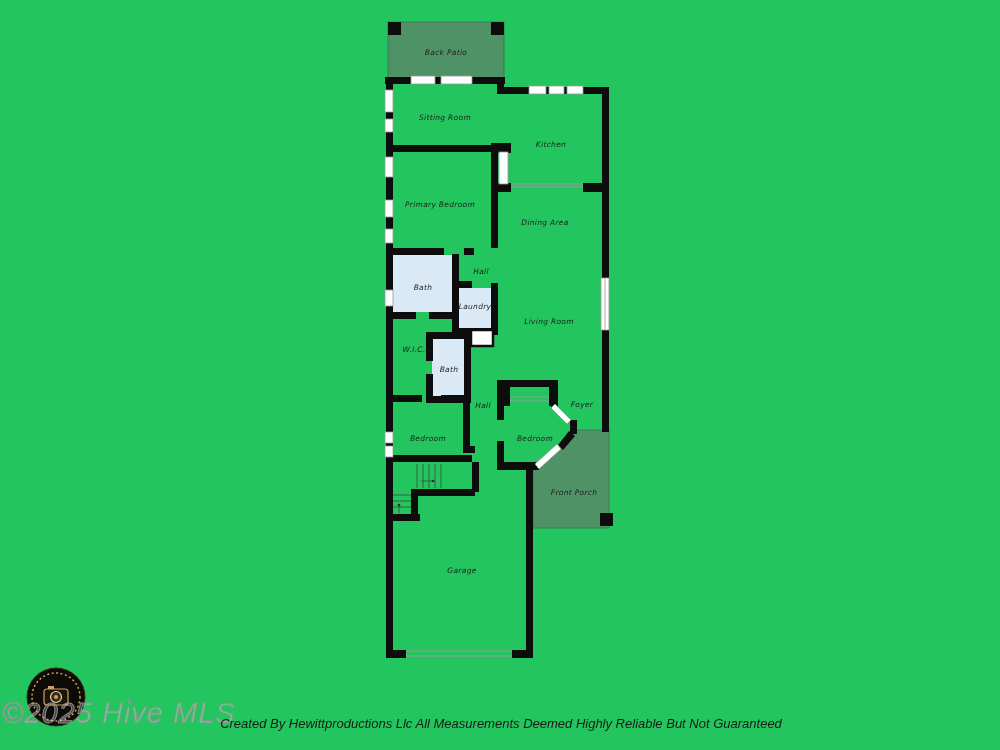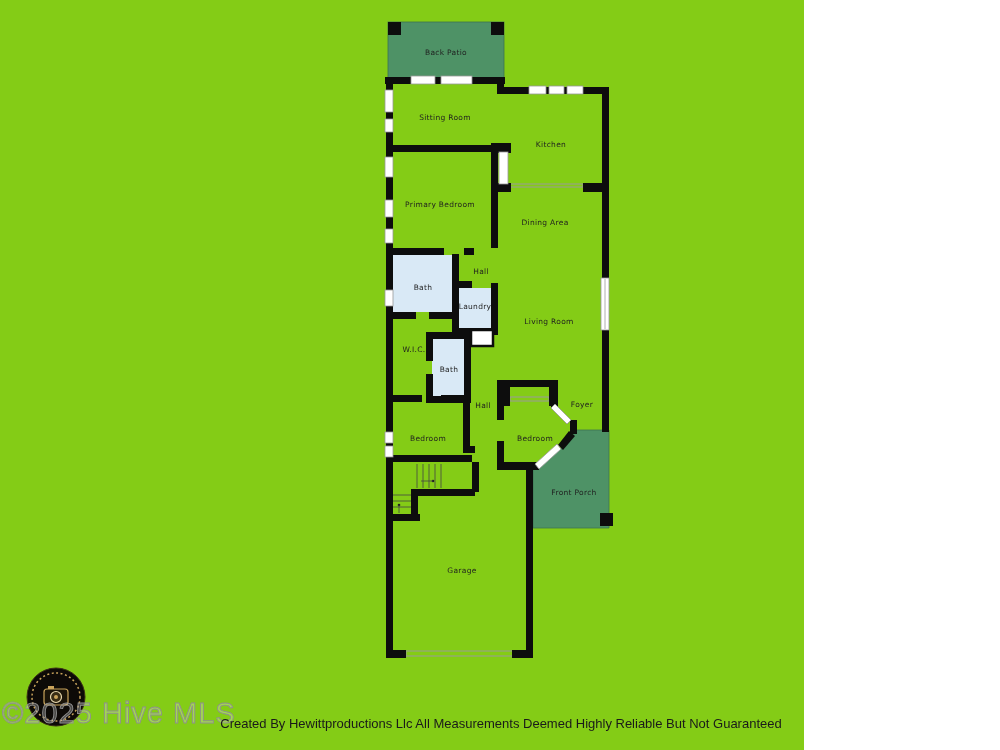--- a/index.html
+++ b/index.html
@@ -1,17 +1,17 @@
 <!DOCTYPE html>
 <html><head>
 <meta charset="utf-8">
 <style>
   html,body{margin:0;padding:0;background:#ffffff;}
-  #stage{position:relative;width:804px;height:750px;background:#84cc16;overflow:hidden;
-         font-family:"DejaVu Sans", sans-serif;}
+  #stage{position:relative;width:1000px;height:750px;background:#22c55e;overflow:hidden;
+         font-family:"DejaVu Sans", sans-serif;font-style:italic;}
   svg{position:absolute;left:0;top:0;}
   .wall{fill:#0d0d0d;}
   .w{fill:#ffffff;stroke:#999;stroke-width:0.8;}
   .thinline{fill:none;stroke:#9a9a9a;stroke-width:1;}
   .lbl{font-family:"DejaVu Sans",sans-serif;font-size:7.5px;fill:#1f1f1f;letter-spacing:0.3px;text-anchor:middle;}
   .treads{stroke:#444;stroke-width:0.8;fill:none;}
   .watermark-text{font-family:"Liberation Sans",sans-serif;font-size:29px;letter-spacing:1px;
                   fill:rgba(255,255,255,0.25);stroke:#8f8f8f;stroke-width:0.9;}
   .credit-text{font-family:"Liberation Sans",sans-serif;font-size:13px;fill:#1a1a1a;text-anchor:middle;}
 </style>

